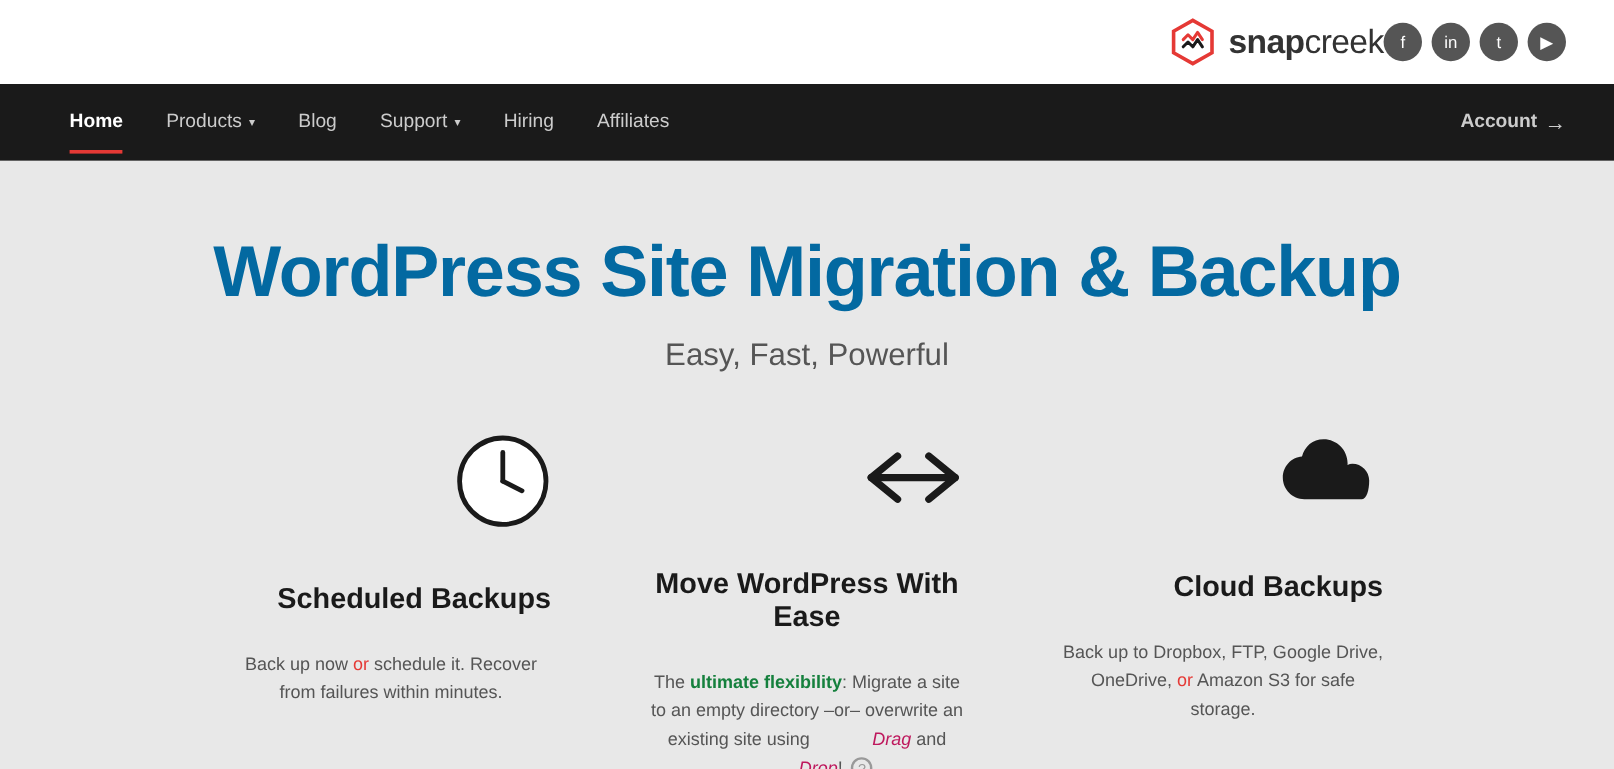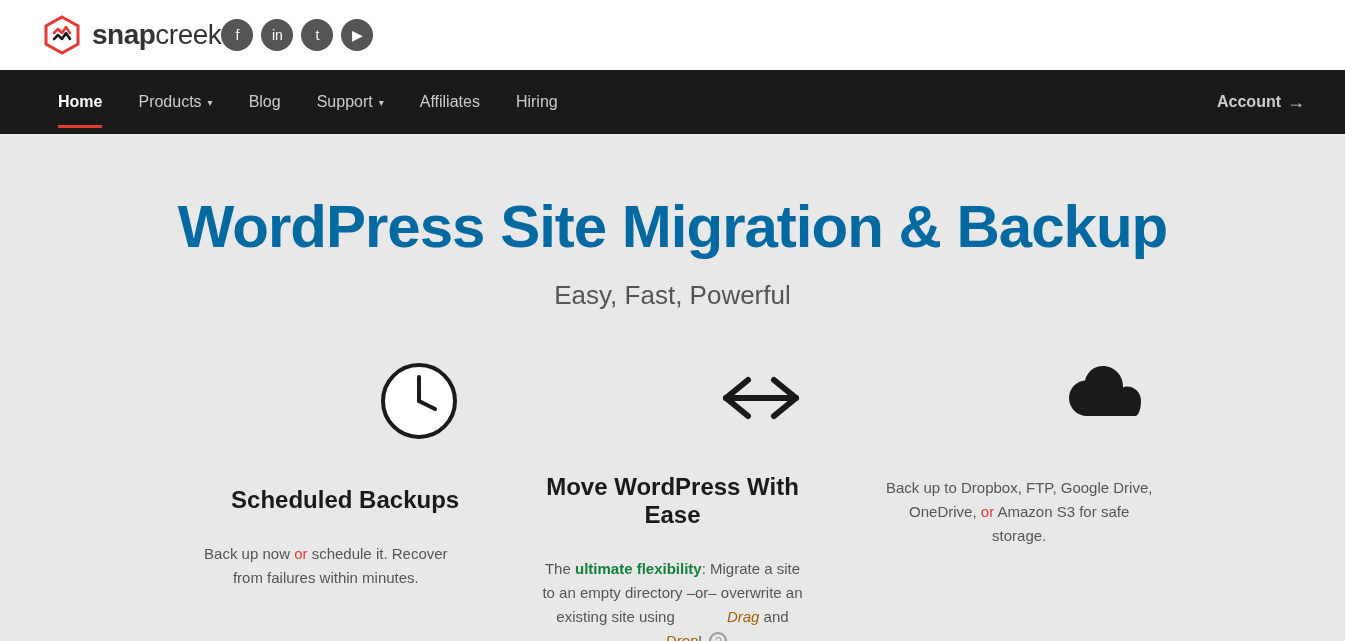--- a/index.html
+++ b/index.html
@@ -3,21 +3,21 @@
   <meta charset="utf-8">
   <style>
     * { margin: 0; padding: 0; box-sizing: border-box; }
     body { font-family: 'Helvetica Neue', Arial, sans-serif; background: #e8e8e8; min-width: 1345px; }
 
     
     .header {
       background: #ffffff;
       display: flex;
       align-items: center;
-      justify-content: flex-start;
+      justify-content: flex-end;
       padding: 10px 40px;
       height: 70px;
     }
     .logo-area {
       display: flex;
       align-items: center;
       gap: 8px;
     }
     .logo-icon {
       width: 44px;
@@ -156,21 +156,21 @@
       color: #1a1a1a;
       margin-bottom: 12px;
     }
     .feature-desc {
       font-size: 15px;
       color: #555;
       line-height: 1.6;
     }
     .feature-desc .highlight-or { color: #e53935; }
     .feature-desc .highlight-blue { color: #15803d; font-weight: bold; }
-    .feature-desc .highlight-drag { color: #a16207; font-style: italic; margin-left: 48px; }
+    .feature-desc .highlight-drag { color: #be185d; font-style: italic; margin-left: 48px; }
 
     
     .clock-svg { width: 80px; height: 80px; }
     .arrow-svg { width: 90px; height: 60px; }
     .cloud-svg { width: 90px; height: 70px; }
 
     
     .cta-area {
       display: flex;
       justify-content: center;
@@ -221,24 +221,24 @@
       <span class="nav-chevron">▾</span>
     </a>
     <a class="nav-item">
       <span>Blog</span>
     </a>
     <a class="nav-item">
       <span>Support</span>
       <span class="nav-chevron">▾</span>
     </a>
     <a class="nav-item">
+      <span>Hiring</span>
+    </a>
+    <a class="nav-item">
       <span>Affiliates</span>
-    </a>
-    <a class="nav-item">
-      <span>Hiring</span>
     </a>
   </div>
   <div class="nav-account">
     <span>Account</span>
     <span style="font-size:18px;">→</span>
   </div>
 </nav>
 
 <section class="hero">
   <h1 class="hero-title">WordPress Site Migration &amp; Backup</h1>
@@ -274,20 +274,21 @@
         <span style="display:inline-block;width:18px;height:18px;border-radius:50%;border:2px solid #999;color:#999;font-size:12px;text-align:center;line-height:16px;margin-left:3px;cursor:pointer;">?</span>
       </p>
     </div>
 
     <div class="feature-item">
       <div class="feature-icon">
         <svg class="cloud-svg" viewBox="0 0 90 70" fill="none" xmlns="http://www.w3.org/2000/svg">
           <path d="M72 55 H24 C14 55 6 47 6 37 C6 28 13 20 22 19.5 C24 11 31 5 40 5 C51 5 60 14 60 25 C60 25.5 60 26 59.9 26.5 C61.2 25.8 62.6 25.5 64 25.5 C71.7 25.5 78 31.8 78 39.5 C78 47.8 75.8 55 72 55 Z" fill="#1a1a1a"></path>
         </svg>
       </div>
+      <h3 class="feature-title">Cloud Backups</h3>
       <p class="feature-desc">
         Back up to Dropbox, FTP, Google Drive, OneDrive, <span class="highlight-or">or</span> Amazon S3 for safe storage.
       </p>
     </div>
 
   </div>
 
   <div class="cta-area">
     <button class="cta-btn"></button>
   </div>

